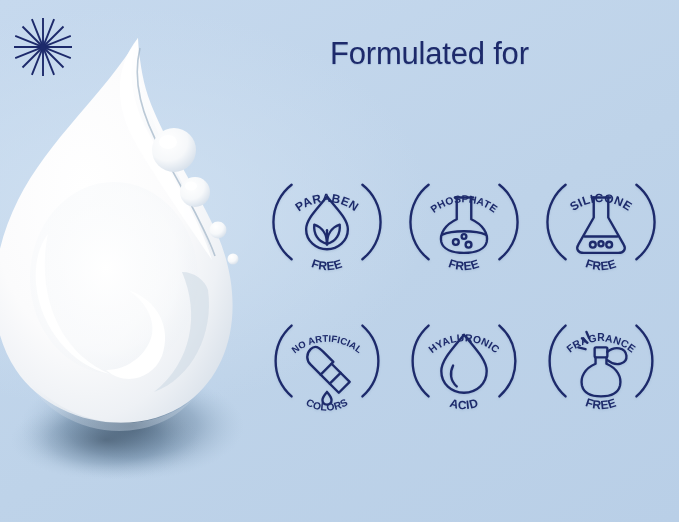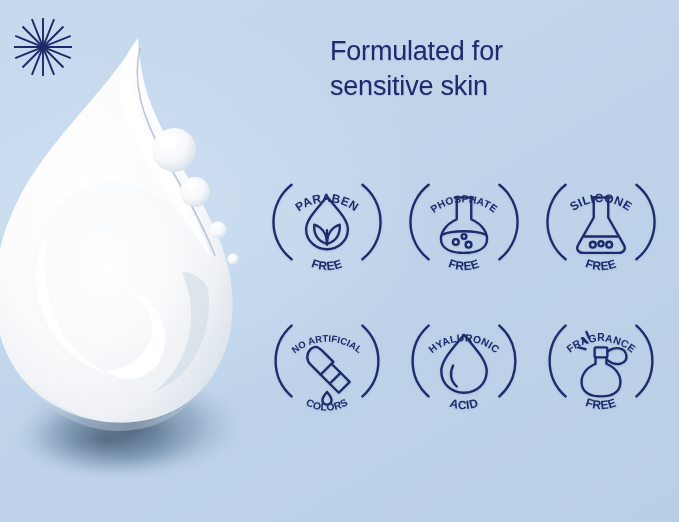--- a/index.html
+++ b/index.html
@@ -41,21 +41,21 @@
     height: 470px;
   }
 
   
   #headline {
     position: absolute;
     left: 330px;
     top: 34px;
     width: 320px;
     color: #1d2a6b;
-    font-size: 27px;
+    font-size: 31px;
     line-height: 1.28;
     font-weight: 400;
     letter-spacing: -0.2px;
     text-align: left;
     text-shadow: 0 1px 1px rgba(120,150,185,.35);
   }
   #headline .ln { display: block; white-space: nowrap; }
 
   
   #badges {
@@ -172,21 +172,20 @@
       <circle cx="209" cy="170" r="15" fill="url(#gBub)"></circle>
       <circle cx="232" cy="208" r="8.5" fill="url(#gBub)"></circle>
       <circle cx="247" cy="237" r="5.5" fill="url(#gBub)"></circle>
       <ellipse cx="182" cy="120" rx="9" ry="7" fill="#ffffff" opacity=".9"></ellipse>
       <ellipse cx="205" cy="164" rx="6" ry="4.5" fill="#ffffff" opacity=".9"></ellipse>
     </svg>
   </div>
 
   <div id="headline">
     <span class="ln">Formulated for</span>
-    <span class="ln">sensitive skin</span>
   </div>
 
   <div id="badges">
 
     <div class="badge">
       <svg viewBox="0 0 130 130" width="118" height="118">
         <defs>
           <path id="arcTop0" d="M 18,76 A 50,50 0 0 1 112,76"></path>
           <path id="arcBottom0" d="M 24,90 A 44,44 0 0 0 106,90"></path>
         </defs>

